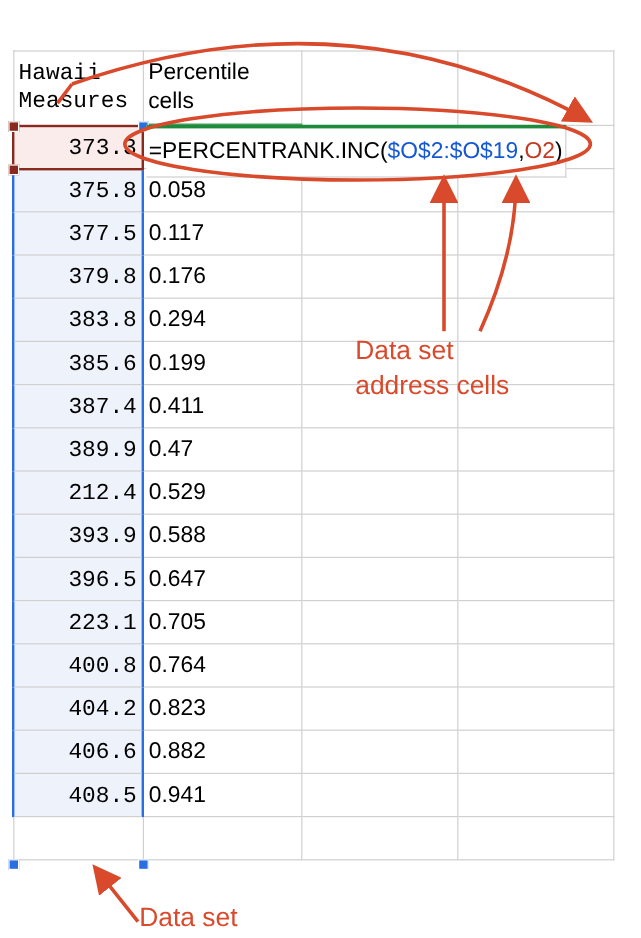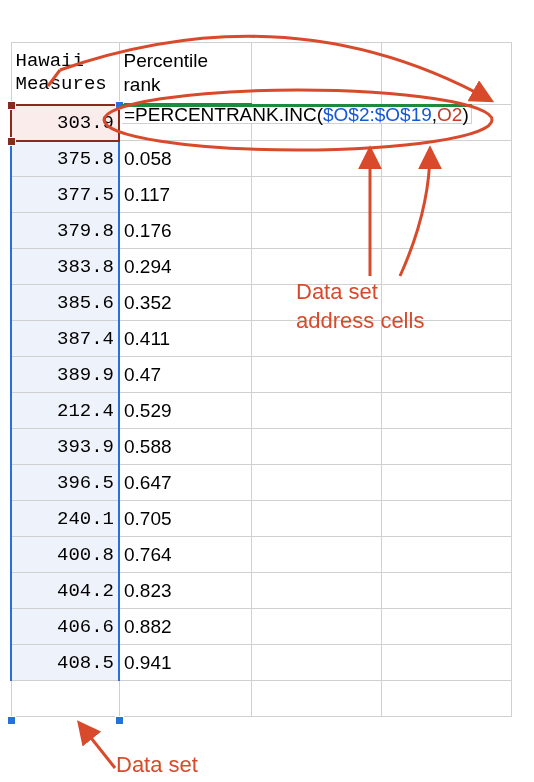--- a/index.html
+++ b/index.html
@@ -59,21 +59,21 @@
     background: #2a6fe0;
     border: 1px solid #fff;
   }
   .handle.red { background: #8a2a1e; }
 
   
   .formula-box {
     position: absolute;
     left: 122px;
     top: 104px;
-    height: 20px;
+    height: 44px;
     display: flex;
     align-items: center;
     font-size: 19px;
     background: #fff;
     padding: 0 2px;
     border-top: 3px solid #1e8a3b;
     border-bottom: 1px solid #d0d0d0;
     border-right: 1px solid #d0d0d0;
     white-space: nowrap;
   }
@@ -97,26 +97,26 @@
 </style>
 </head>
 <body>
 
 <table class="sheet">
   <tbody>
       <tr>
     <td class="colA hdr"><span style="white-space:pre-line">Hawaii
 Measures</span></td>
     <td class="colB hdr"><span style="white-space:pre-line">Percentile
-rank</span></td>
+cells</span></td>
     <td class="colC hdr"></td>
     <td class="colD hdr"></td>
   </tr>
   <tr>
-    <td class="colA dataRange o2cell rangeTop rangeLeft rangeRight o2Top o2Bottom o2Left o2Right"><span>303.9</span></td>
+    <td class="colA dataRange o2cell rangeTop rangeLeft rangeRight o2Top o2Bottom o2Left o2Right"><span>373.3</span></td>
     <td class="colB activeCellTop"><span></span></td>
     <td class="colC"></td>
     <td class="colD"></td>
   </tr>
   <tr>
     <td class="colA dataRange rangeLeft rangeRight"><span>375.8</span></td>
     <td class="colB"><span>0.058</span></td>
     <td class="colC"></td>
         <td class="colD"></td>
   </tr>
@@ -133,21 +133,21 @@
         <td class="colD"></td>
       </tr>
   <tr>
         <td class="colA dataRange rangeLeft rangeRight"><span>383.8</span></td>
         <td class="colB"><span>0.294</span></td>
         <td class="colC"></td>
         <td class="colD"></td>
       </tr>
   <tr>
         <td class="colA dataRange rangeLeft rangeRight"><span>385.6</span></td>
-        <td class="colB"><span>0.352</span></td>
+        <td class="colB"><span>0.199</span></td>
         <td class="colC"></td>
         <td class="colD"></td>
       </tr>
   <tr>
         <td class="colA dataRange rangeLeft rangeRight"><span>387.4</span></td>
         <td class="colB"><span>0.411</span></td>
         <td class="colC"></td>
         <td class="colD"></td>
       </tr>
   <tr>
@@ -168,21 +168,21 @@
         <td class="colC"></td>
         <td class="colD"></td>
       </tr>
   <tr>
         <td class="colA dataRange rangeLeft rangeRight"><span>396.5</span></td>
         <td class="colB"><span>0.647</span></td>
         <td class="colC"></td>
         <td class="colD"></td>
       </tr>
   <tr>
-        <td class="colA dataRange rangeLeft rangeRight"><span>240.1</span></td>
+        <td class="colA dataRange rangeLeft rangeRight"><span>223.1</span></td>
         <td class="colB"><span>0.705</span></td>
         <td class="colC"></td>
         <td class="colD"></td>
       </tr>
   <tr>
         <td class="colA dataRange rangeLeft rangeRight"><span>400.8</span></td>
         <td class="colB"><span>0.764</span></td>
         <td class="colC"></td>
         <td class="colD"></td>
       </tr>

